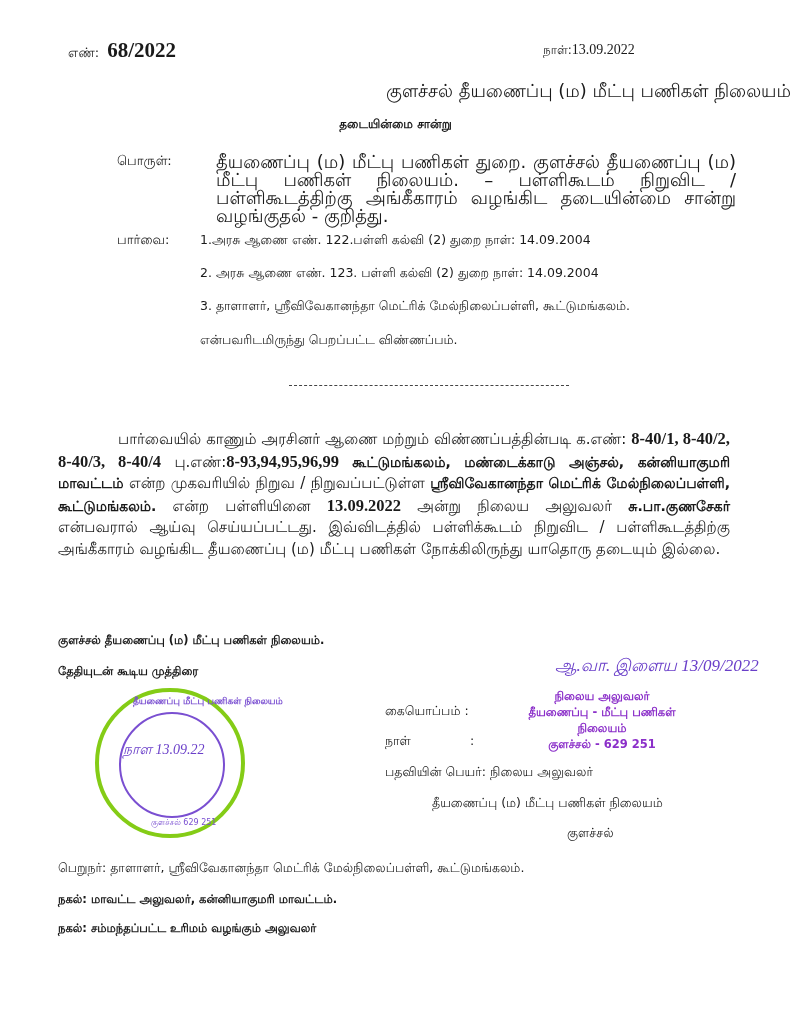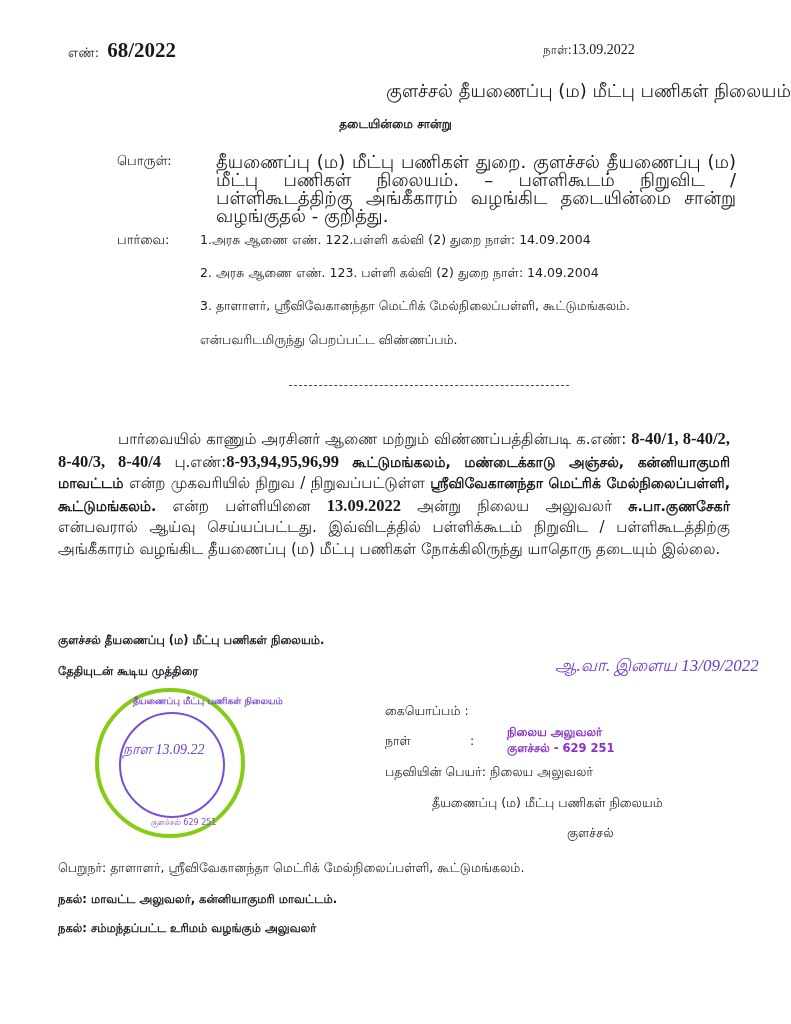--- a/index.html
+++ b/index.html
@@ -21,21 +21,21 @@
   .para { left: 58px; top: 428px; width: 672px; font-size: 15px; line-height: 21.5px; white-space: normal; text-align: justify; }
   .para b { font-family: "Liberation Serif", serif; font-size: 16.5px; }
   .para b.t { font-family: "DejaVu Sans", sans-serif; font-size: 14px; }
   .small { font-size: 11.5px; font-weight: bold; }
   .stamp { left: 95px; top: 688px; width: 150px; height: 150px; border-radius: 50%; border: 4px solid #84cc16; box-sizing: border-box; }
   .stamp-inner { position: absolute; left: 20px; top: 20px; width: 102px; height: 102px; border-radius: 50%; border: 2px solid #7a4fd1; }
   .stamp-text { position: absolute; left: 24px; top: 50px; color: #6a3fc9; font-size: 14px; font-family: "Liberation Serif", serif; font-style: italic; }
   .stamp-top { position: absolute; left: 34px; top: 4px; color: #7a4fd1; font-size: 9px; font-weight: bold; }
   .stamp-bot { position: absolute; left: 52px; top: 126px; color: #7a4fd1; font-size: 8px; }
   .sig { left: 555px; top: 656px; color: #6a3fc9; font-family: "Liberation Serif", serif; font-style: italic; font-size: 17px; }
-  .seal { left: 507px; top: 688px; width: 190px; text-align: left; color: #8b2fc9; font-size: 11.5px; font-weight: bold; line-height: 16px; white-space: normal; margin-top: 36px; }
+  .seal { left: 507px; top: 688px; width: 190px; text-align: center; color: #8b2fc9; font-size: 11.5px; font-weight: bold; line-height: 16px; white-space: normal; }
   .field { font-size: 12.5px; }
 </style>
 </head>
 <body>
 
 <div class="abs ref-no">
   <span>எண்:</span>
   <span class="num">68/2022</span>
 </div>
 <div class="abs date">
@@ -76,20 +76,21 @@
 <div class="abs stamp">
   <div class="stamp-inner"></div>
   <div class="stamp-top">தீயணைப்பு மீட்பு பணிகள் நிலையம்</div>
   <div class="stamp-text">நாள 13.09.22</div>
   <div class="stamp-bot">குளச்சல் 629 251</div>
 </div>
 
 <div class="abs sig">ஆ.வா. இளைய 13/09/2022</div>
 <div class="abs seal">
   <div>நிலைய அலுவலர்</div>
+  <div>தீயணைப்பு - மீட்பு பணிகள் நிலையம்</div>
   <div>குளச்சல் - 629 251</div>
 </div>
 
 <div class="abs field" style="left:385px;top:703px">கையொப்பம் :</div>
 <div class="abs field" style="left:385px;top:733px">நாள்</div>
 <div class="abs field" style="left:470px;top:733px">:</div>
 
 <div class="abs field" style="left:385px;top:764px">பதவியின் பெயர்: நிலைய அலுவலர்</div>
 <div class="abs field" style="left:432px;top:795px">தீயணைப்பு (ம) மீட்பு பணிகள் நிலையம்</div>
 <div class="abs field" style="left:567px;top:825px">குளச்சல்</div>

